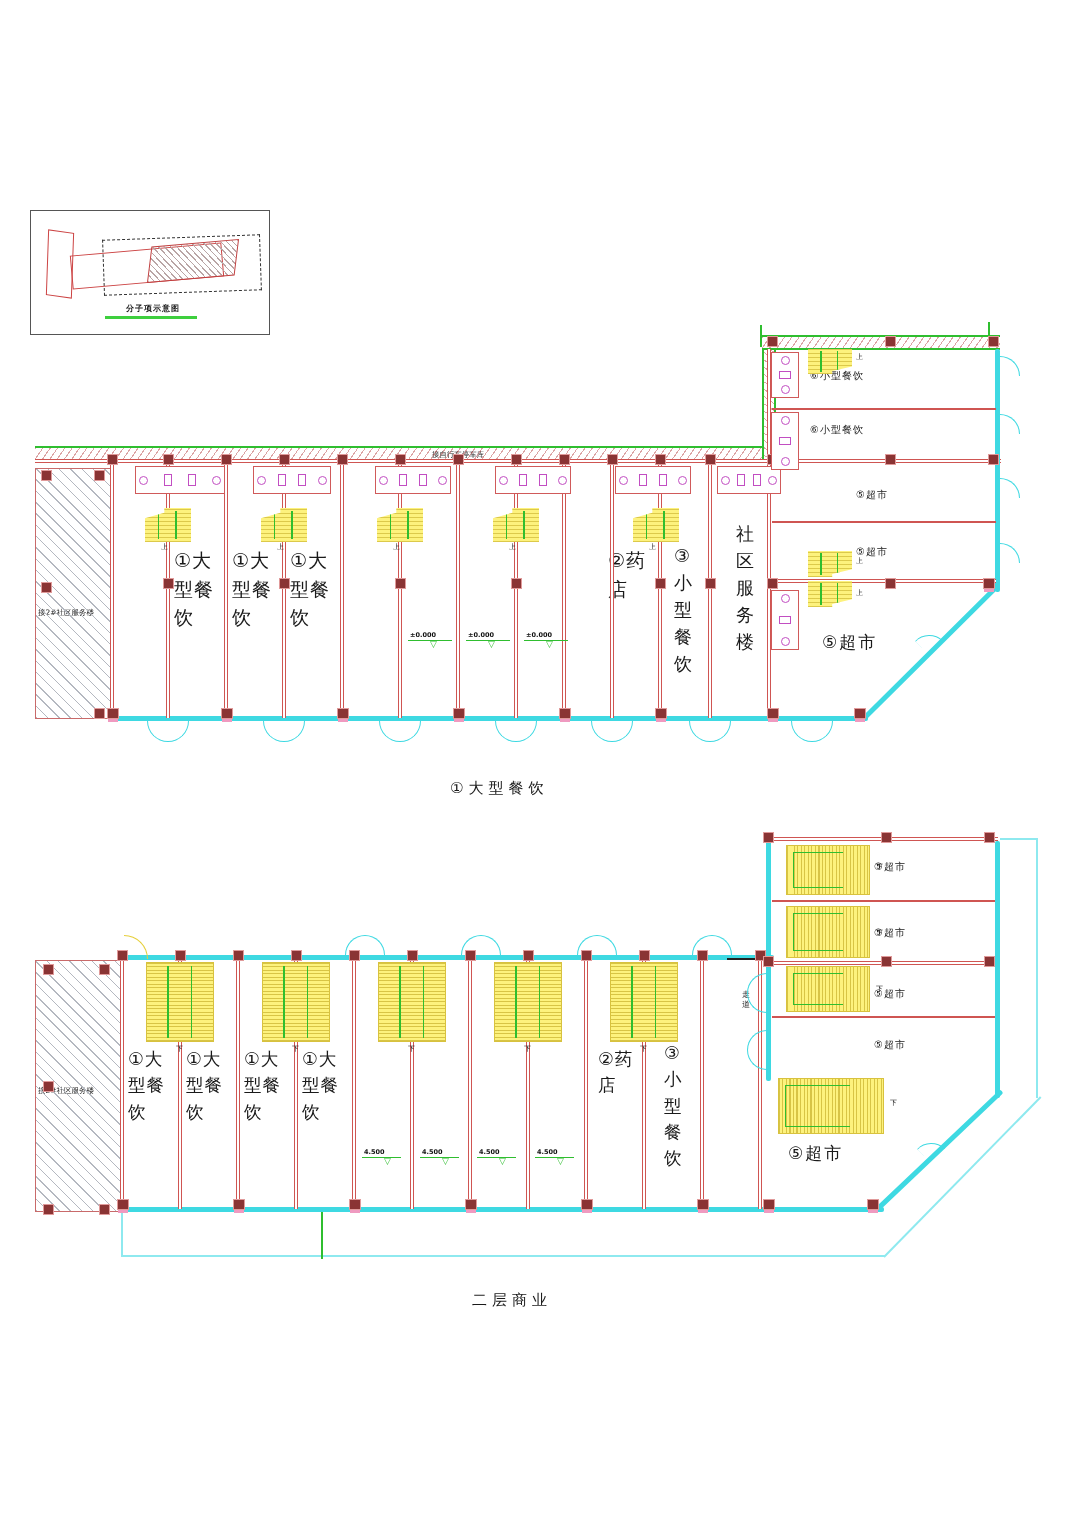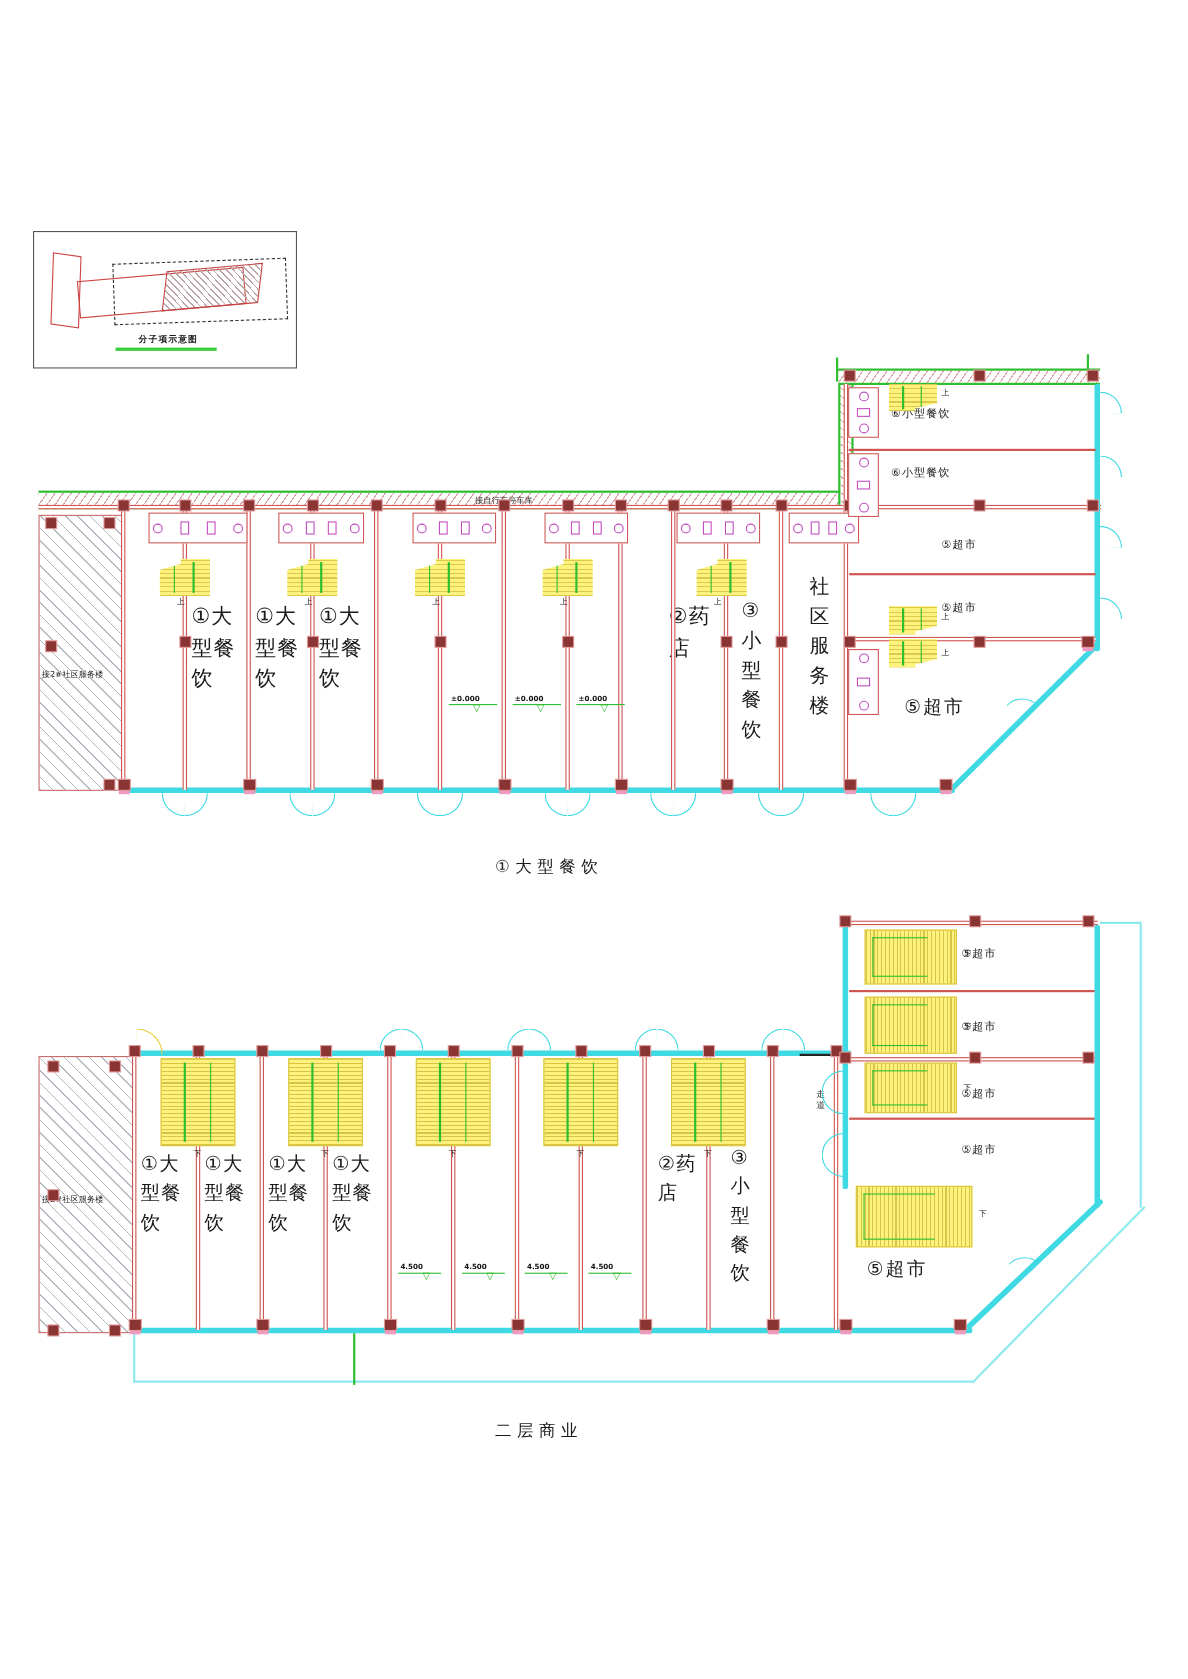--- a/index.html
+++ b/index.html
@@ -118,21 +118,21 @@
   <div class="abs lab f17" style="left:244px;top:1046px;width:46px">①大型餐饮</div>
   <div class="abs lab f17" style="left:302px;top:1046px;width:46px">①大型餐饮</div>
   <div class="abs lab f17" style="left:598px;top:1046px;width:42px">②药店</div>
   <div class="abs lab f17" style="left:664px;top:1040px;width:21px">③小型餐饮</div>
   <div class="abs vtiny" style="left:742px;top:990px">走道</div>
   <div class="abs wing" style="left:874px;top:860px">⑤超市</div>
   <div class="abs wing" style="left:874px;top:926px">⑤超市</div>
   <div class="abs wing" style="left:874px;top:987px">⑤超市</div>
   <div class="abs wing" style="left:874px;top:1038px">⑤超市</div>
   <div class="abs wingbig" style="left:788px;top:1142px">⑤超市</div>
-  <div class="abs title" style="left:450px;top:1291px">二层商业</div>
+  <div class="abs title" style="left:472px;top:1291px">二层商业</div>
 
 <div class="abs gband" style="left: 35px; top: 446px; width: 728px; height: 17px;"></div>
     <div class="abs gband" style="left: 762px; top: 335px; width: 238px; height: 15px;"></div>
     <div class="abs gstrip" style="left: 762px; top: 350px; width: 14px; height: 113px;"></div>
     <div class="abs tickg" style="left: 760px; top: 325px; width: 2px; height: 22px;"></div>
     <div class="abs tickg" style="left: 988px; top: 322px; width: 2px; height: 22px;"></div>
     <div class="abs hatch" style="left: 35px; top: 468px; width: 77px; height: 251px;"></div>
     <div class="abs col" style="left: 42px; top: 471px;"></div>
     <div class="abs col" style="left: 95px; top: 471px;"></div>
     <div class="abs col" style="left: 42px; top: 583px;"></div>

